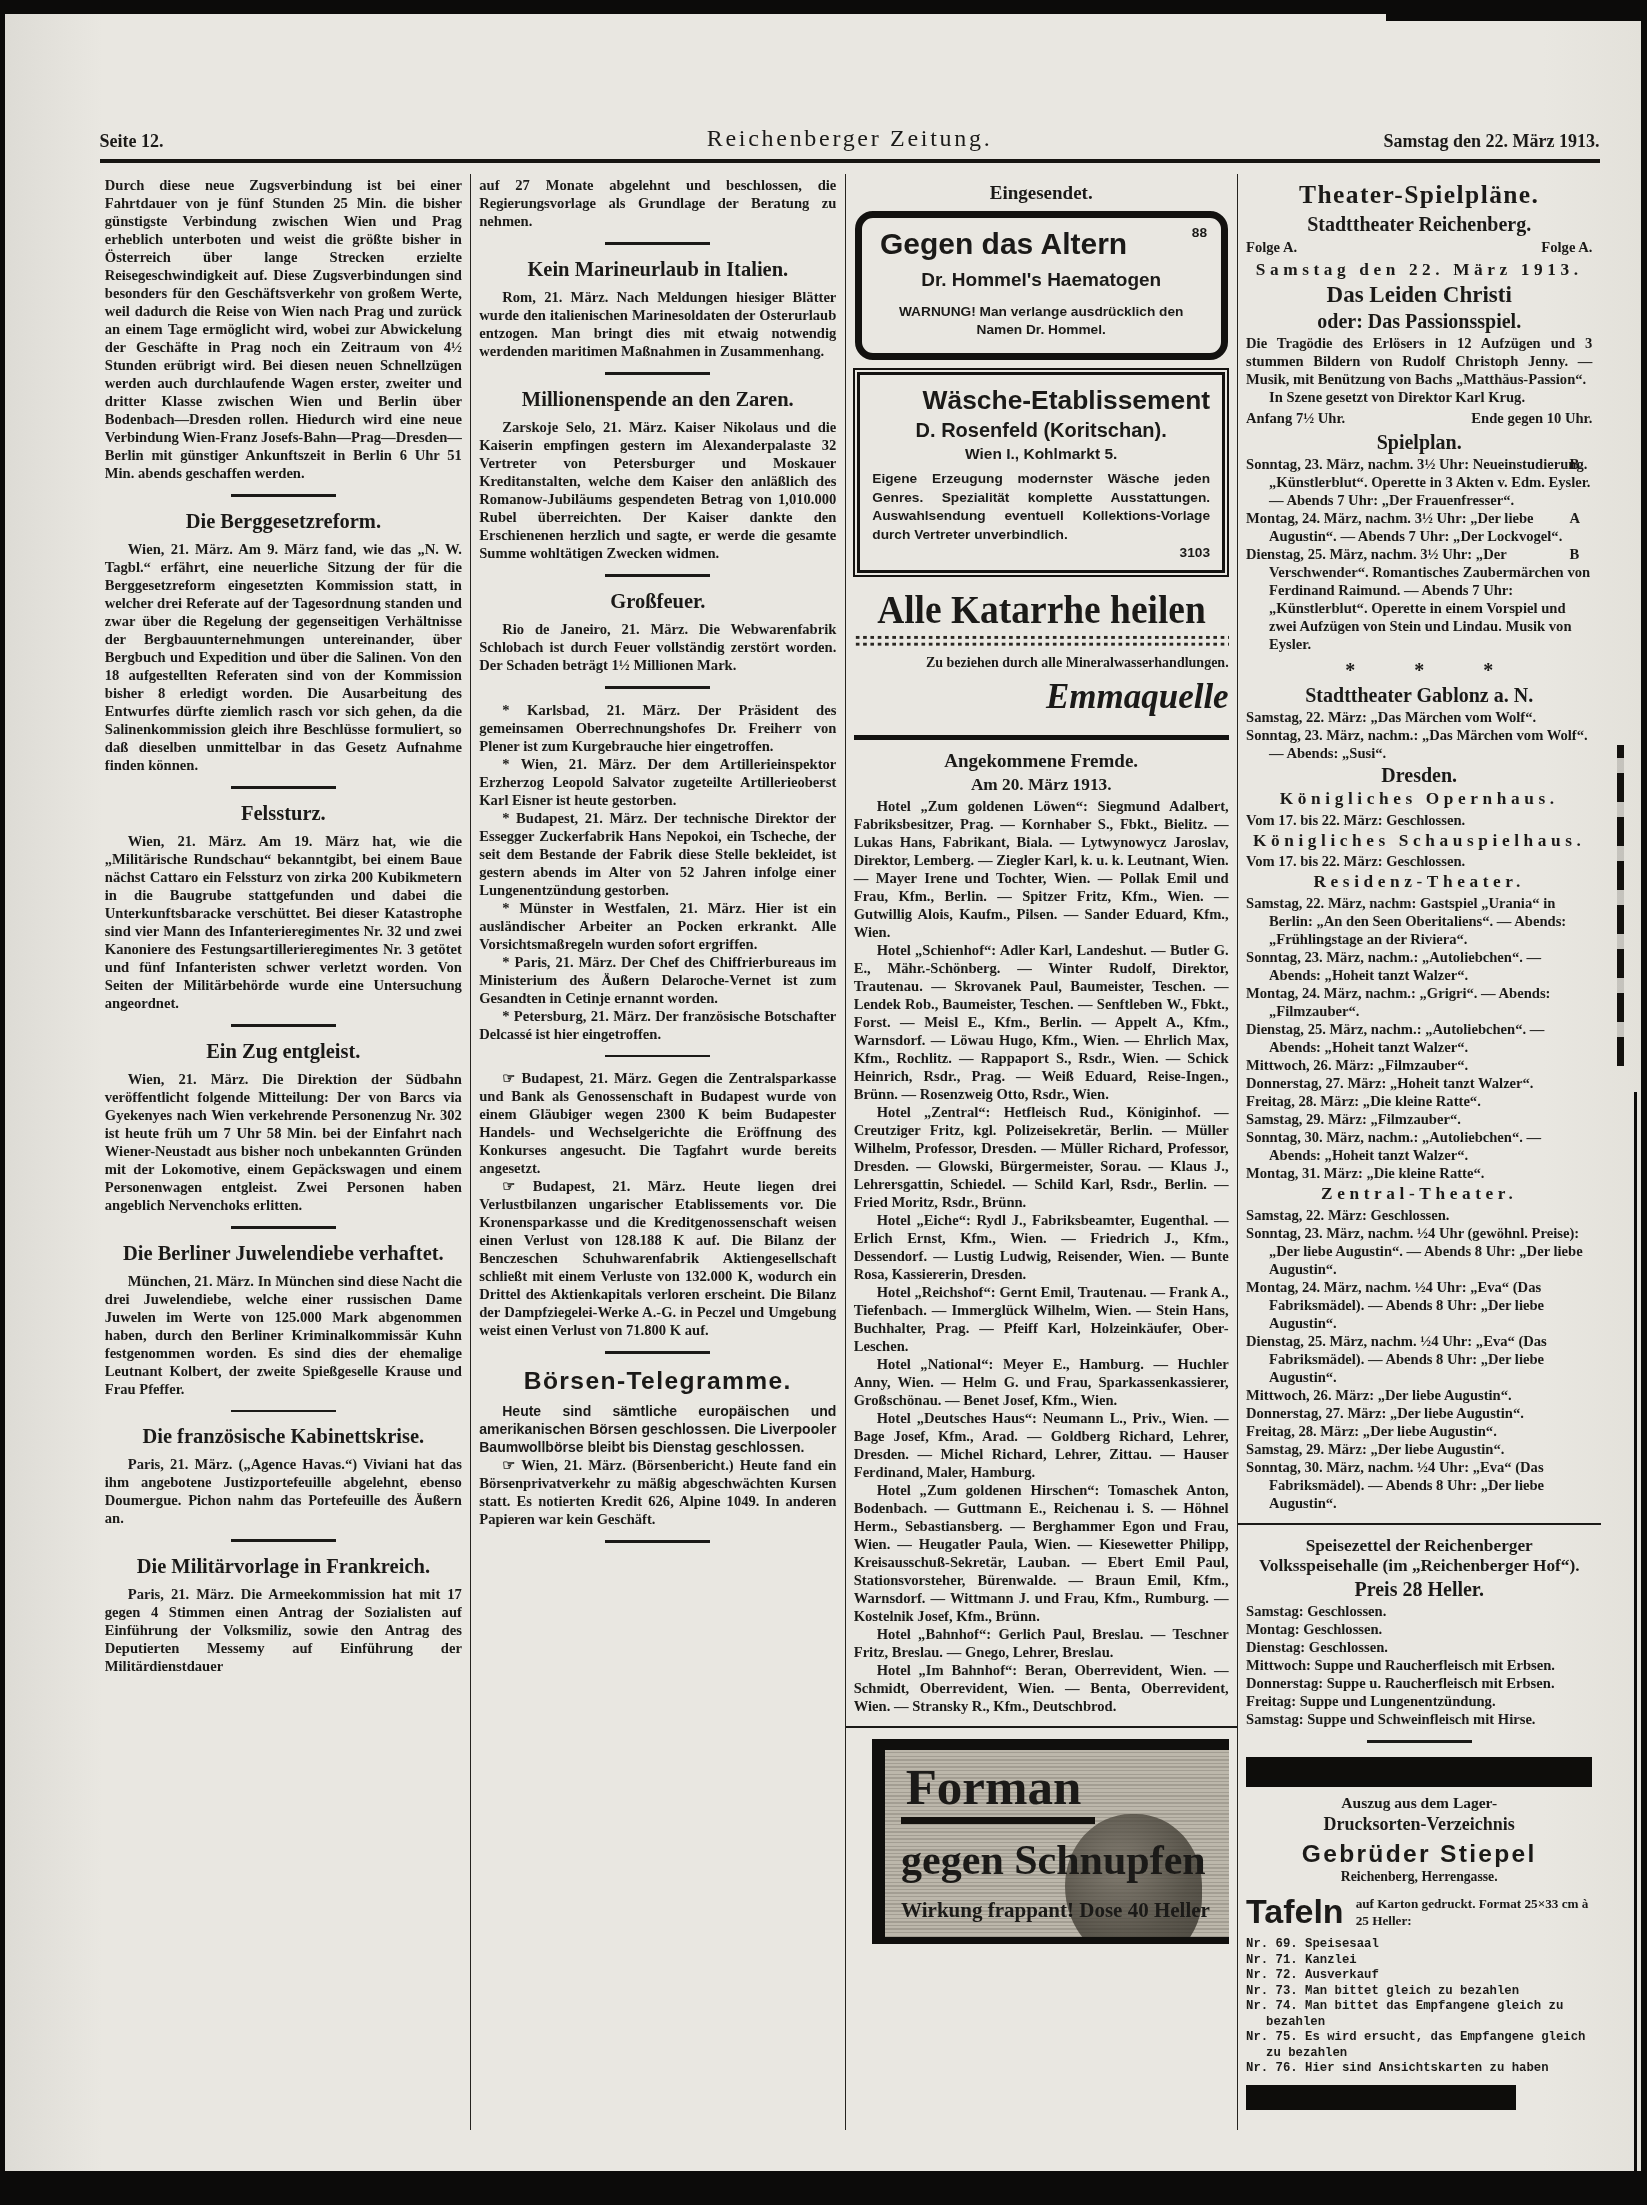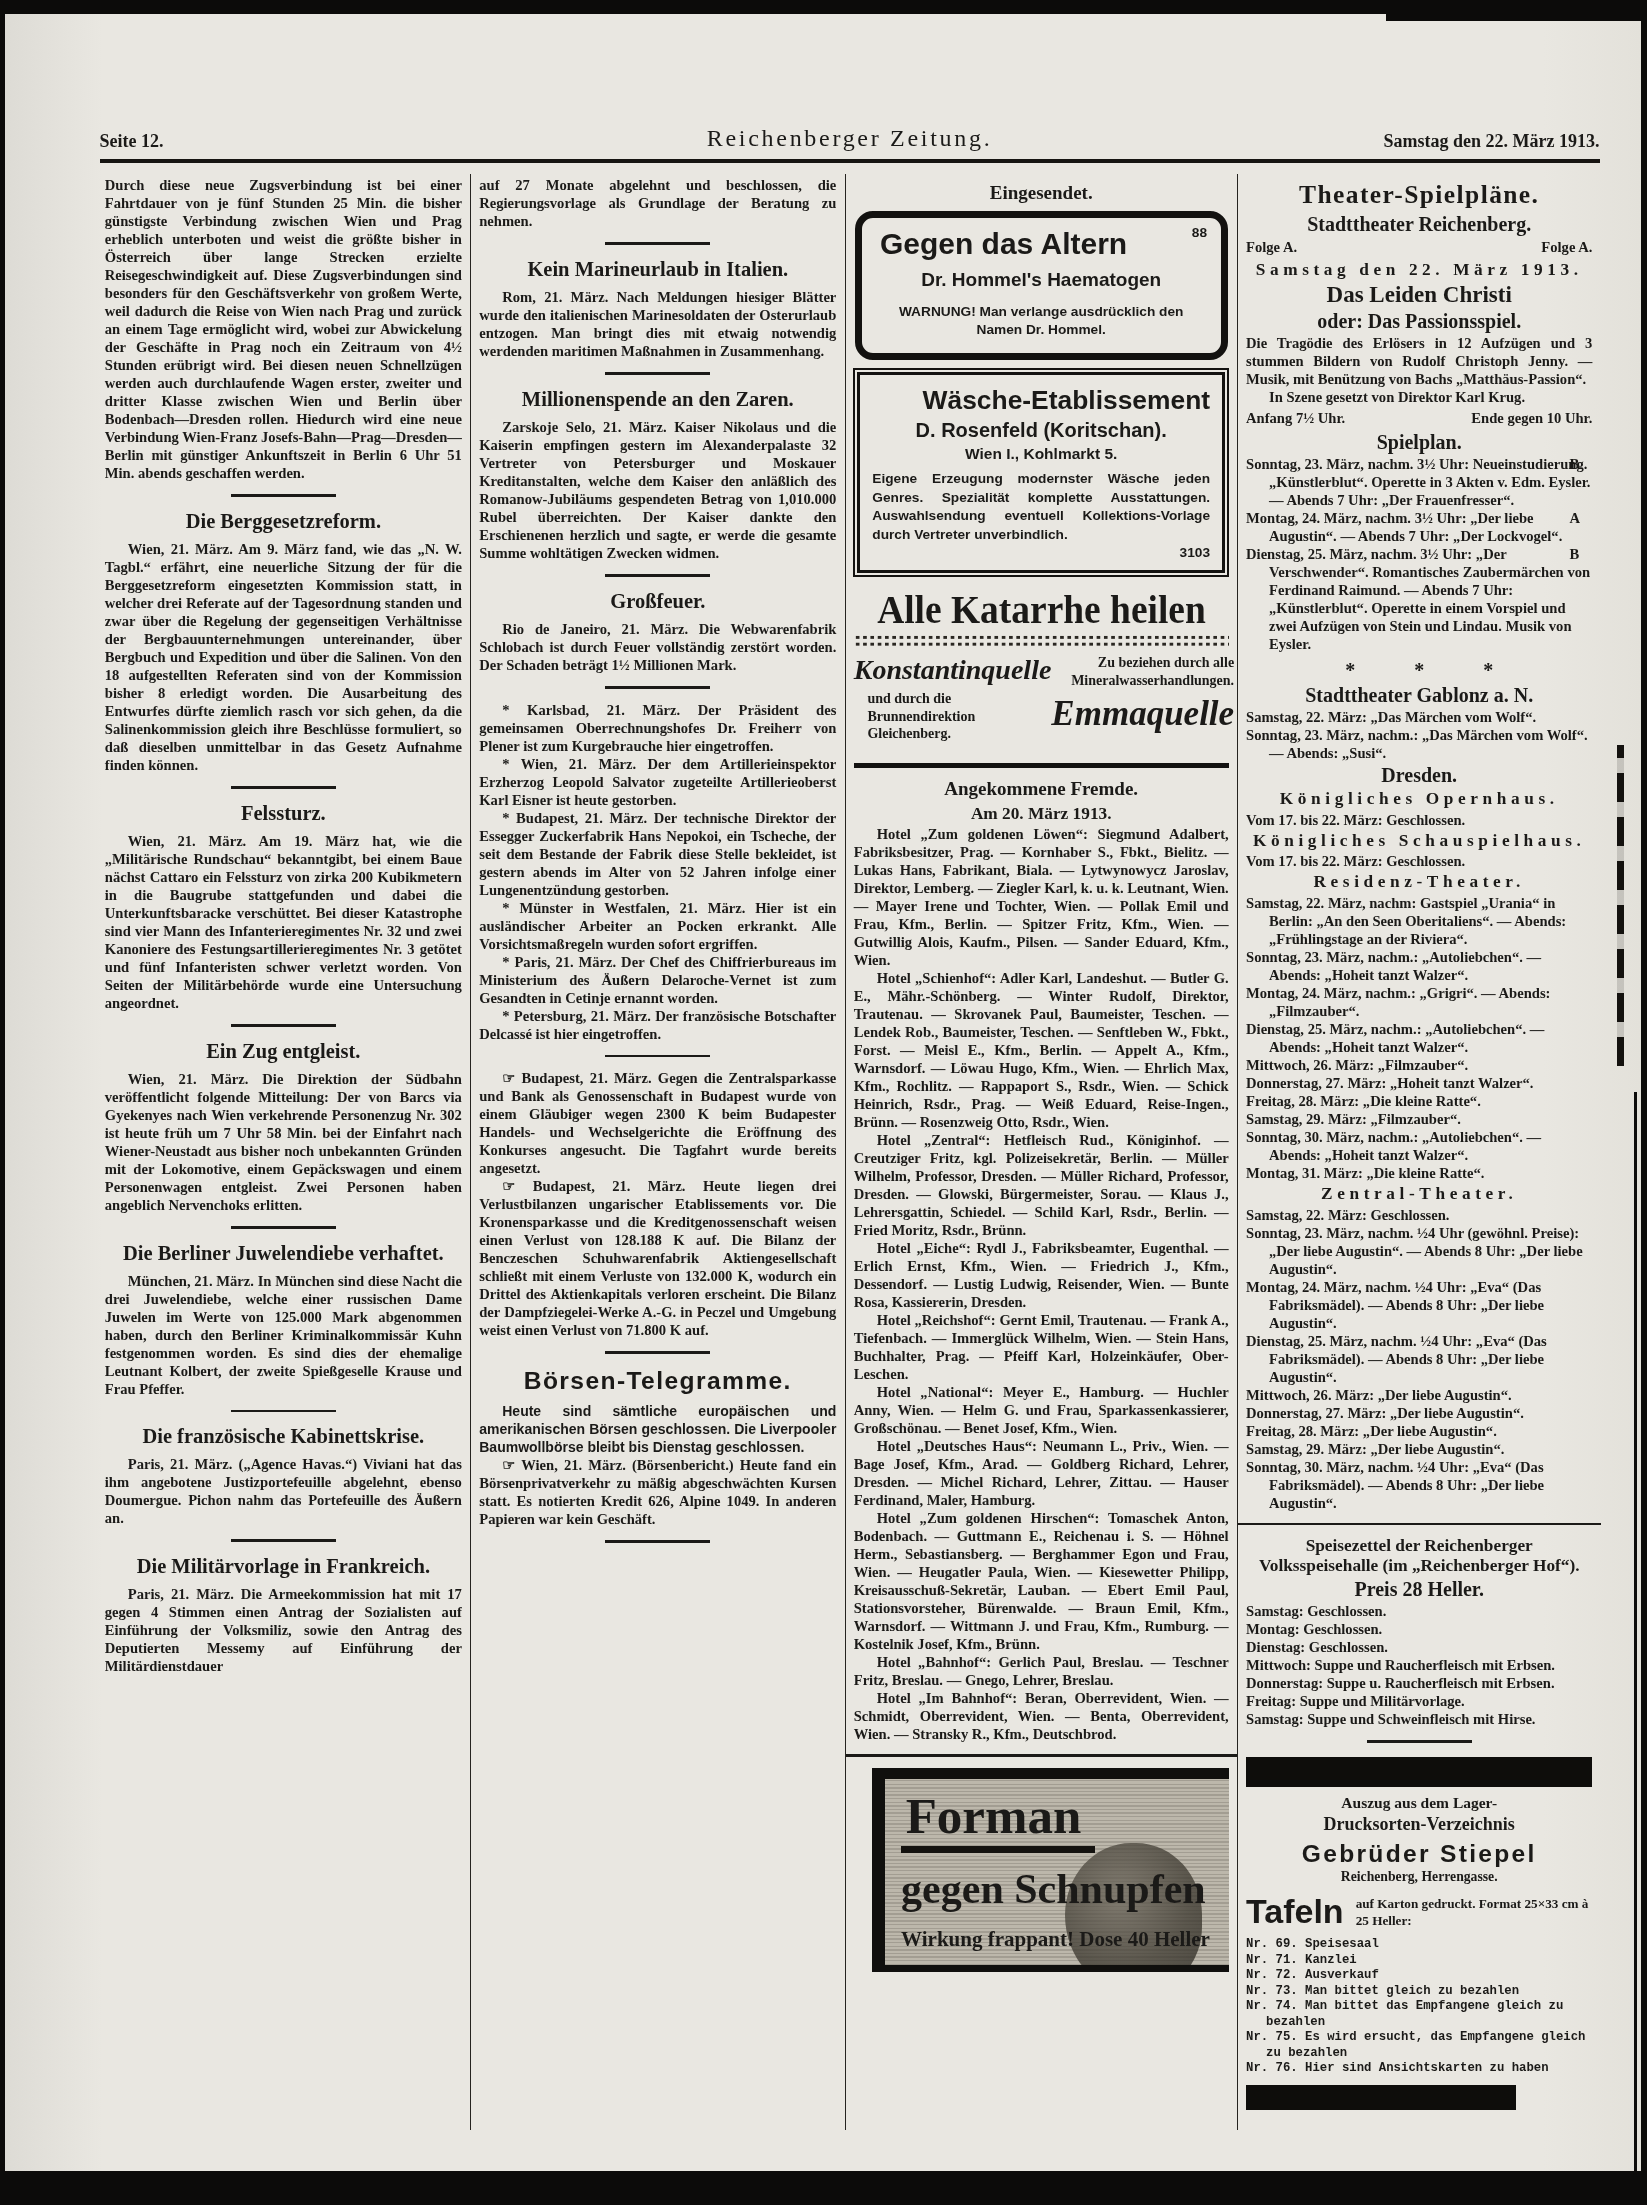--- a/index.html
+++ b/index.html
@@ -160,24 +160,20 @@
           <div class="t1">Wäsche-Etablissement</div>
           <div class="t2">D. Rosenfeld (Koritschan).</div>
           <div class="t3">Wien I., Kohlmarkt 5.</div>
           <div class="bd">Eigene Erzeugung modernster Wäsche jeden Genres. Spezialität komplette Ausstattungen. Auswahlsendung eventuell Kollektions-Vorlage durch Vertreter unverbindlich.</div>
           <div class="num">3103</div>
         </div>
         <div class="ad-kat">
           <div class="big">Alle Katarrhe heilen</div>
           <div class="band"></div>
           <div class="grid">
-            <div class="gl">
-              <div class="brand b1">Konstantinquelle</div>
-              <div class="small">und durch die Brunnendirektion Gleichenberg.</div>
-            </div>
             <div class="gr">
               <div class="small">Zu beziehen durch alle Mineralwasser­handlungen.</div>
               <div class="brand b2">Emmaquelle</div>
             </div>
           </div>
         </div>
         <h2 class="h h-med">Angekommene Fremde.</h2>
         <div class="center c38">Am 20. März 1913.</div>
         <p class="p ">Hotel „Zum goldenen Löwen“: Siegmund Adalbert, Fabriksbesitzer, Prag. — Kornhaber S., Fbkt., Bielitz. — Lukas Hans, Fabrikant, Biala. — Lytwynowycz Jaroslav, Direktor, Lemberg. — Ziegler Karl, k. u. k. Leutnant, Wien. — Mayer Irene und Tochter, Wien. — Pollak Emil und Frau, Kfm., Berlin. — Spitzer Fritz, Kfm., Wien. — Gutwillig Alois, Kaufm., Pilsen. — Sander Eduard, Kfm., Wien.</p>
         <p class="p ">Hotel „Schienhof“: Adler Karl, Landeshut. — Butler G. E., Mähr.-Schönberg. — Winter Rudolf, Direktor, Trautenau. — Skrovanek Paul, Baumeister, Teschen. — Lendek Rob., Baumeister, Teschen. — Senftleben W., Fbkt., Forst. — Meisl E., Kfm., Berlin. — Appelt A., Kfm., Warnsdorf. — Löwau Hugo, Kfm., Wien. — Ehrlich Max, Kfm., Rochlitz. — Rappaport S., Rsdr., Wien. — Schick Heinrich, Rsdr., Prag. — Weiß Eduard, Reise-Ingen., Brünn. — Rosenzweig Otto, Rsdr., Wien.</p>
@@ -245,21 +241,21 @@
         <p class="p hang">Samstag, 29. März: „Der liebe Augustin“.</p>
         <p class="p hang">Sonntag, 30. März, nachm. ½4 Uhr: „Eva“ (Das Fabriksmädel). — Abends 8 Uhr: „Der liebe Augustin“.</p>
         <div class="rule-f"></div>
         <div class="center c38">Speisezettel der Reichenberger Volksspeisehalle (im „Reichenberger Hof“).</div>
         <div class="center c44">Preis 28 Heller.</div>
         <p class="p hang">Samstag: Geschlossen.</p>
         <p class="p hang">Montag: Geschlossen.</p>
         <p class="p hang">Dienstag: Geschlossen.</p>
         <p class="p hang">Mittwoch: Suppe und Raucherfleisch mit Erbsen.</p>
         <p class="p hang">Donnerstag: Suppe u. Raucherfleisch mit Erbsen.</p>
-        <p class="p hang">Freitag: Suppe und Militärvorlage.</p>
+        <p class="p hang">Freitag: Suppe und Lungenentzündung.</p>
         <p class="p hang">Samstag: Suppe und Schweinfleisch mit Hirse.</p>
         <div class="rule-s"></div>
         <div class="ad-stiepel">
           <div class="blackbar"></div>
           <div class="a1">Auszug aus dem Lager-</div>
           <div class="a2">Drucksorten-Verzeichnis</div>
           <div class="nm">Gebrüder Stiepel</div>
           <div class="ad3">Reichenberg, Herrengasse.</div>
           <div class="trow">
             <div class="taf">Tafeln</div>

